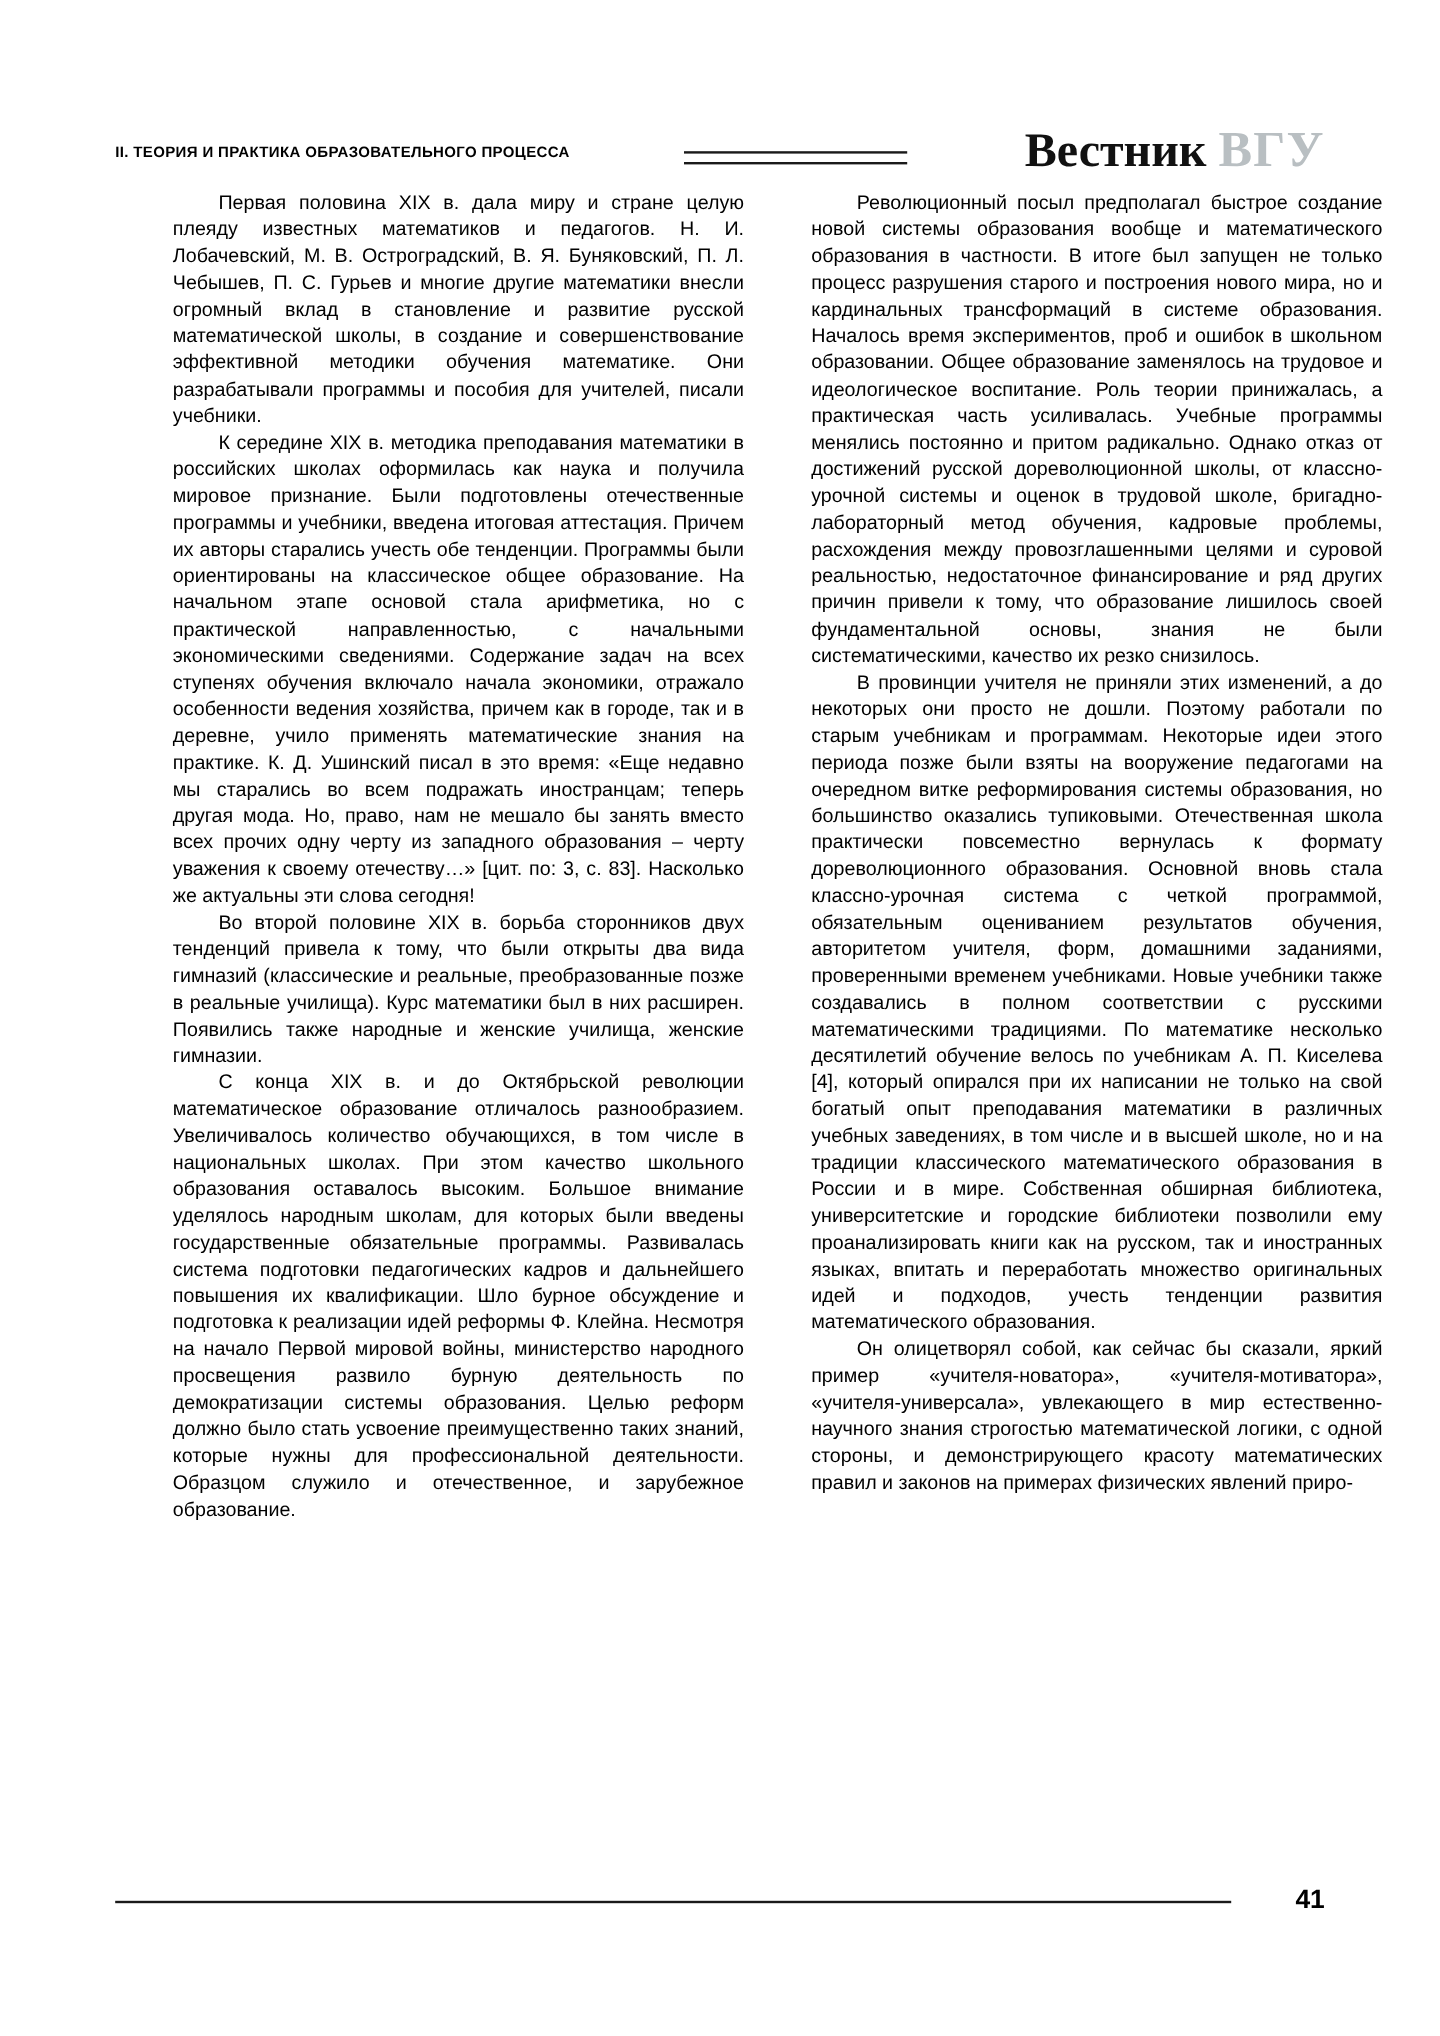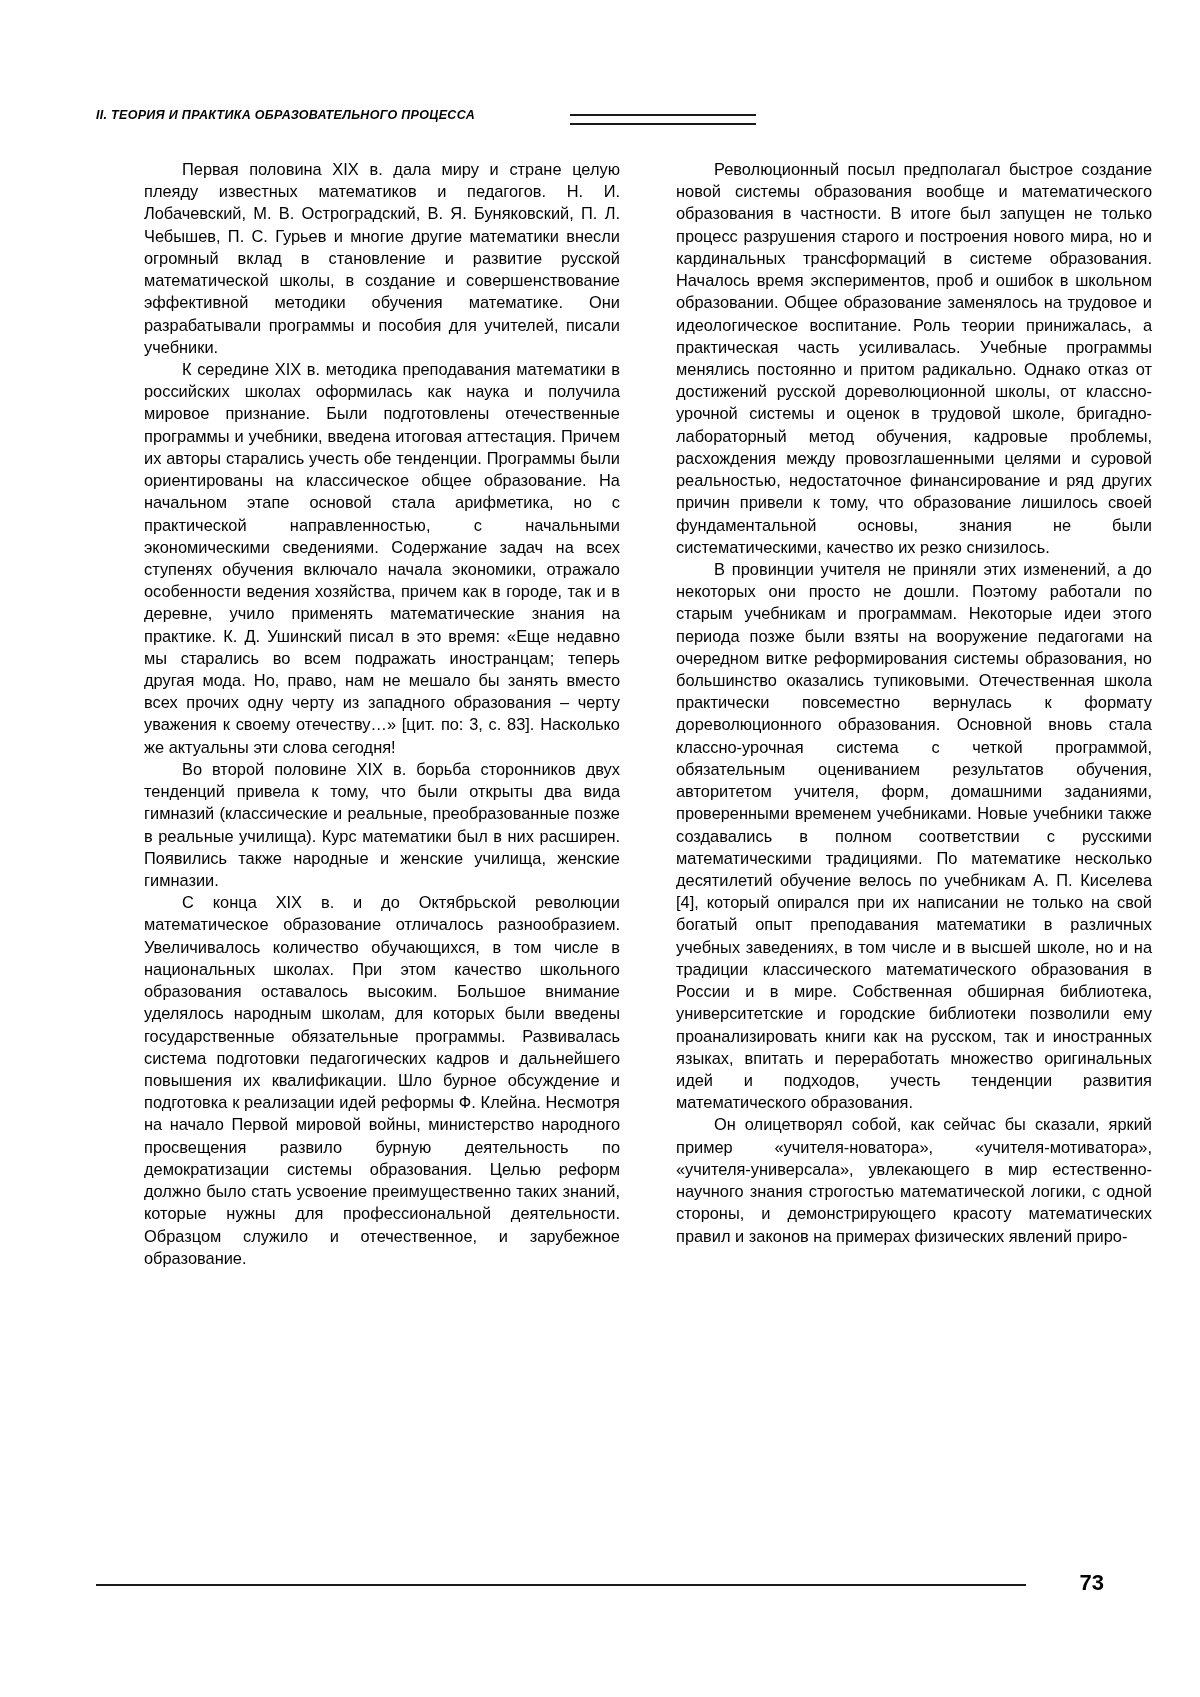--- a/index.html
+++ b/index.html
@@ -21,24 +21,23 @@
     width: 1200px;
     height: 1697px;
     box-sizing: border-box;
     padding: 0;
   }
 
   
   .header {
     position: absolute;
     left: 96px;
-    top: 96px;
+    top: 108px;
     width: 1008px;
     height: 44px;
-    font-style: italic;
   }
   .header-left {
     position: absolute;
     left: 0;
     top: 12px;
     font-size: 12.5px;
     font-weight: bold;
     letter-spacing: 0.3px;
     white-space: nowrap;
   }
@@ -122,34 +121,37 @@
   }
 </style>
 </head>
 <body>
 
 <div class="page">
 
   <div class="header">
     <div class="header-left">II. ТЕОРИЯ И ПРАКТИКА ОБРАЗОВАТЕЛЬНОГО ПРОЦЕССА</div>
     <div class="header-rule"></div>
+    <div class="header-brand">
+      <span class="brand-vestnik">Вестник</span><span class="brand-vgu">ВГУ</span>
+    </div>
   </div>
 
   <div class="columns">
     <div class="col">
       <p>Первая половина XIX в. дала миру и стране целую плеяду известных математиков и педагогов. Н. И. Лобачевский, М. В. Остроградский, В. Я. Буняковский, П. Л. Чебышев, П. С. Гурьев и многие другие математики внесли огромный вклад в становление и развитие русской математической школы, в создание и совершенствование эффективной методики обучения математике. Они разрабатывали программы и пособия для учителей, писали учебники.</p>
       <p>К середине XIX в. методика преподавания математики в российских школах оформилась как наука и получила мировое признание. Были подготовлены отечественные программы и учебники, введена итоговая аттестация. Причем их авторы старались учесть обе тенденции. Программы были ориентированы на классическое общее образование. На начальном этапе основой стала арифметика, но с практической направленностью, с начальными экономическими сведениями. Содержание задач на всех ступенях обучения включало начала экономики, отражало особенности ведения хозяйства, причем как в городе, так и в деревне, учило применять математические знания на практике. К. Д. Ушинский писал в это время: «Еще недавно мы старались во всем подражать иностранцам; теперь другая мода. Но, право, нам не мешало бы занять вместо всех прочих одну черту из западного образования – черту уважения к своему отечеству…» [цит. по: 3, с. 83]. Насколько же актуальны эти слова сегодня!</p>
       <p>Во второй половине XIX в. борьба сторонников двух тенденций привела к тому, что были открыты два вида гимназий (классические и реальные, преобразованные позже в реальные училища). Курс математики был в них расширен. Появились также народные и женские училища, женские гимназии.</p>
       <p>С конца XIX в. и до Октябрьской революции математическое образование отличалось разнообразием. Увеличивалось количество обучающихся, в том числе в национальных школах. При этом качество школьного образования оставалось высоким. Большое внимание уделялось народным школам, для которых были введены государственные обязательные программы. Развивалась система подготовки педагогических кадров и дальнейшего повышения их квалификации. Шло бурное обсуждение и подготовка к реализации идей реформы Ф. Клейна. Несмотря на начало Первой мировой войны, министерство народного просвещения развило бурную деятельность по демократизации системы образования. Целью реформ должно было стать усвоение преимущественно таких знаний, которые нужны для профессиональной деятельности. Образцом служило и отечественное, и зарубежное образование.</p>
     </div>
     <div class="col">
       <p>Революционный посыл предполагал быстрое создание новой системы образования вообще и математического образования в частности. В итоге был запущен не только процесс разрушения старого и построения нового мира, но и кардинальных трансформаций в системе образования. Началось время экспериментов, проб и ошибок в школьном образовании. Общее образование заменялось на трудовое и идеологическое воспитание. Роль теории принижалась, а практическая часть усиливалась. Учебные программы менялись постоянно и притом радикально. Однако отказ от достижений русской дореволюционной школы, от классно-урочной системы и оценок в трудовой школе, бригадно-лабораторный метод обучения, кадровые проблемы, расхождения между провозглашенными целями и суровой реальностью, недостаточное финансирование и ряд других причин привели к тому, что образование лишилось своей фундаментальной основы, знания не были систематическими, качество их резко снизилось.</p>
       <p>В провинции учителя не приняли этих изменений, а до некоторых они просто не дошли. Поэтому работали по старым учебникам и программам. Некоторые идеи этого периода позже были взяты на вооружение педагогами на очередном витке реформирования системы образования, но большинство оказались тупиковыми. Отечественная школа практически повсеместно вернулась к формату дореволюционного образования. Основной вновь стала классно-урочная система с четкой программой, обязательным оцениванием результатов обучения, авторитетом учителя, форм, домашними заданиями, проверенными временем учебниками. Новые учебники также создавались в полном соответствии с русскими математическими традициями. По математике несколько десятилетий обучение велось по учебникам А. П. Киселева [4], который опирался при их написании не только на свой богатый опыт преподавания математики в различных учебных заведениях, в том числе и в высшей школе, но и на традиции классического математического образования в России и в мире. Собственная обширная библиотека, университетские и городские библиотеки позволили ему проанализировать книги как на русском, так и иностранных языках, впитать и переработать множество оригинальных идей и подходов, учесть тенденции развития математического образования.</p>
       <p>Он олицетворял собой, как сейчас бы сказали, яркий пример «учителя-новатора», «учителя-мотиватора», «учителя-универсала», увлекающего в мир естественно-научного знания строгостью математической логики, с одной стороны, и демонстрирующего красоту математических правил и законов на примерах физических явлений приро-</p>
     </div>
   </div>
 
   <div class="footer">
     <div class="footer-rule"></div>
-    <div class="footer-page">73</div>
+    <div class="footer-page">41</div>
   </div>
 
 </div>
 
 </body></html>

